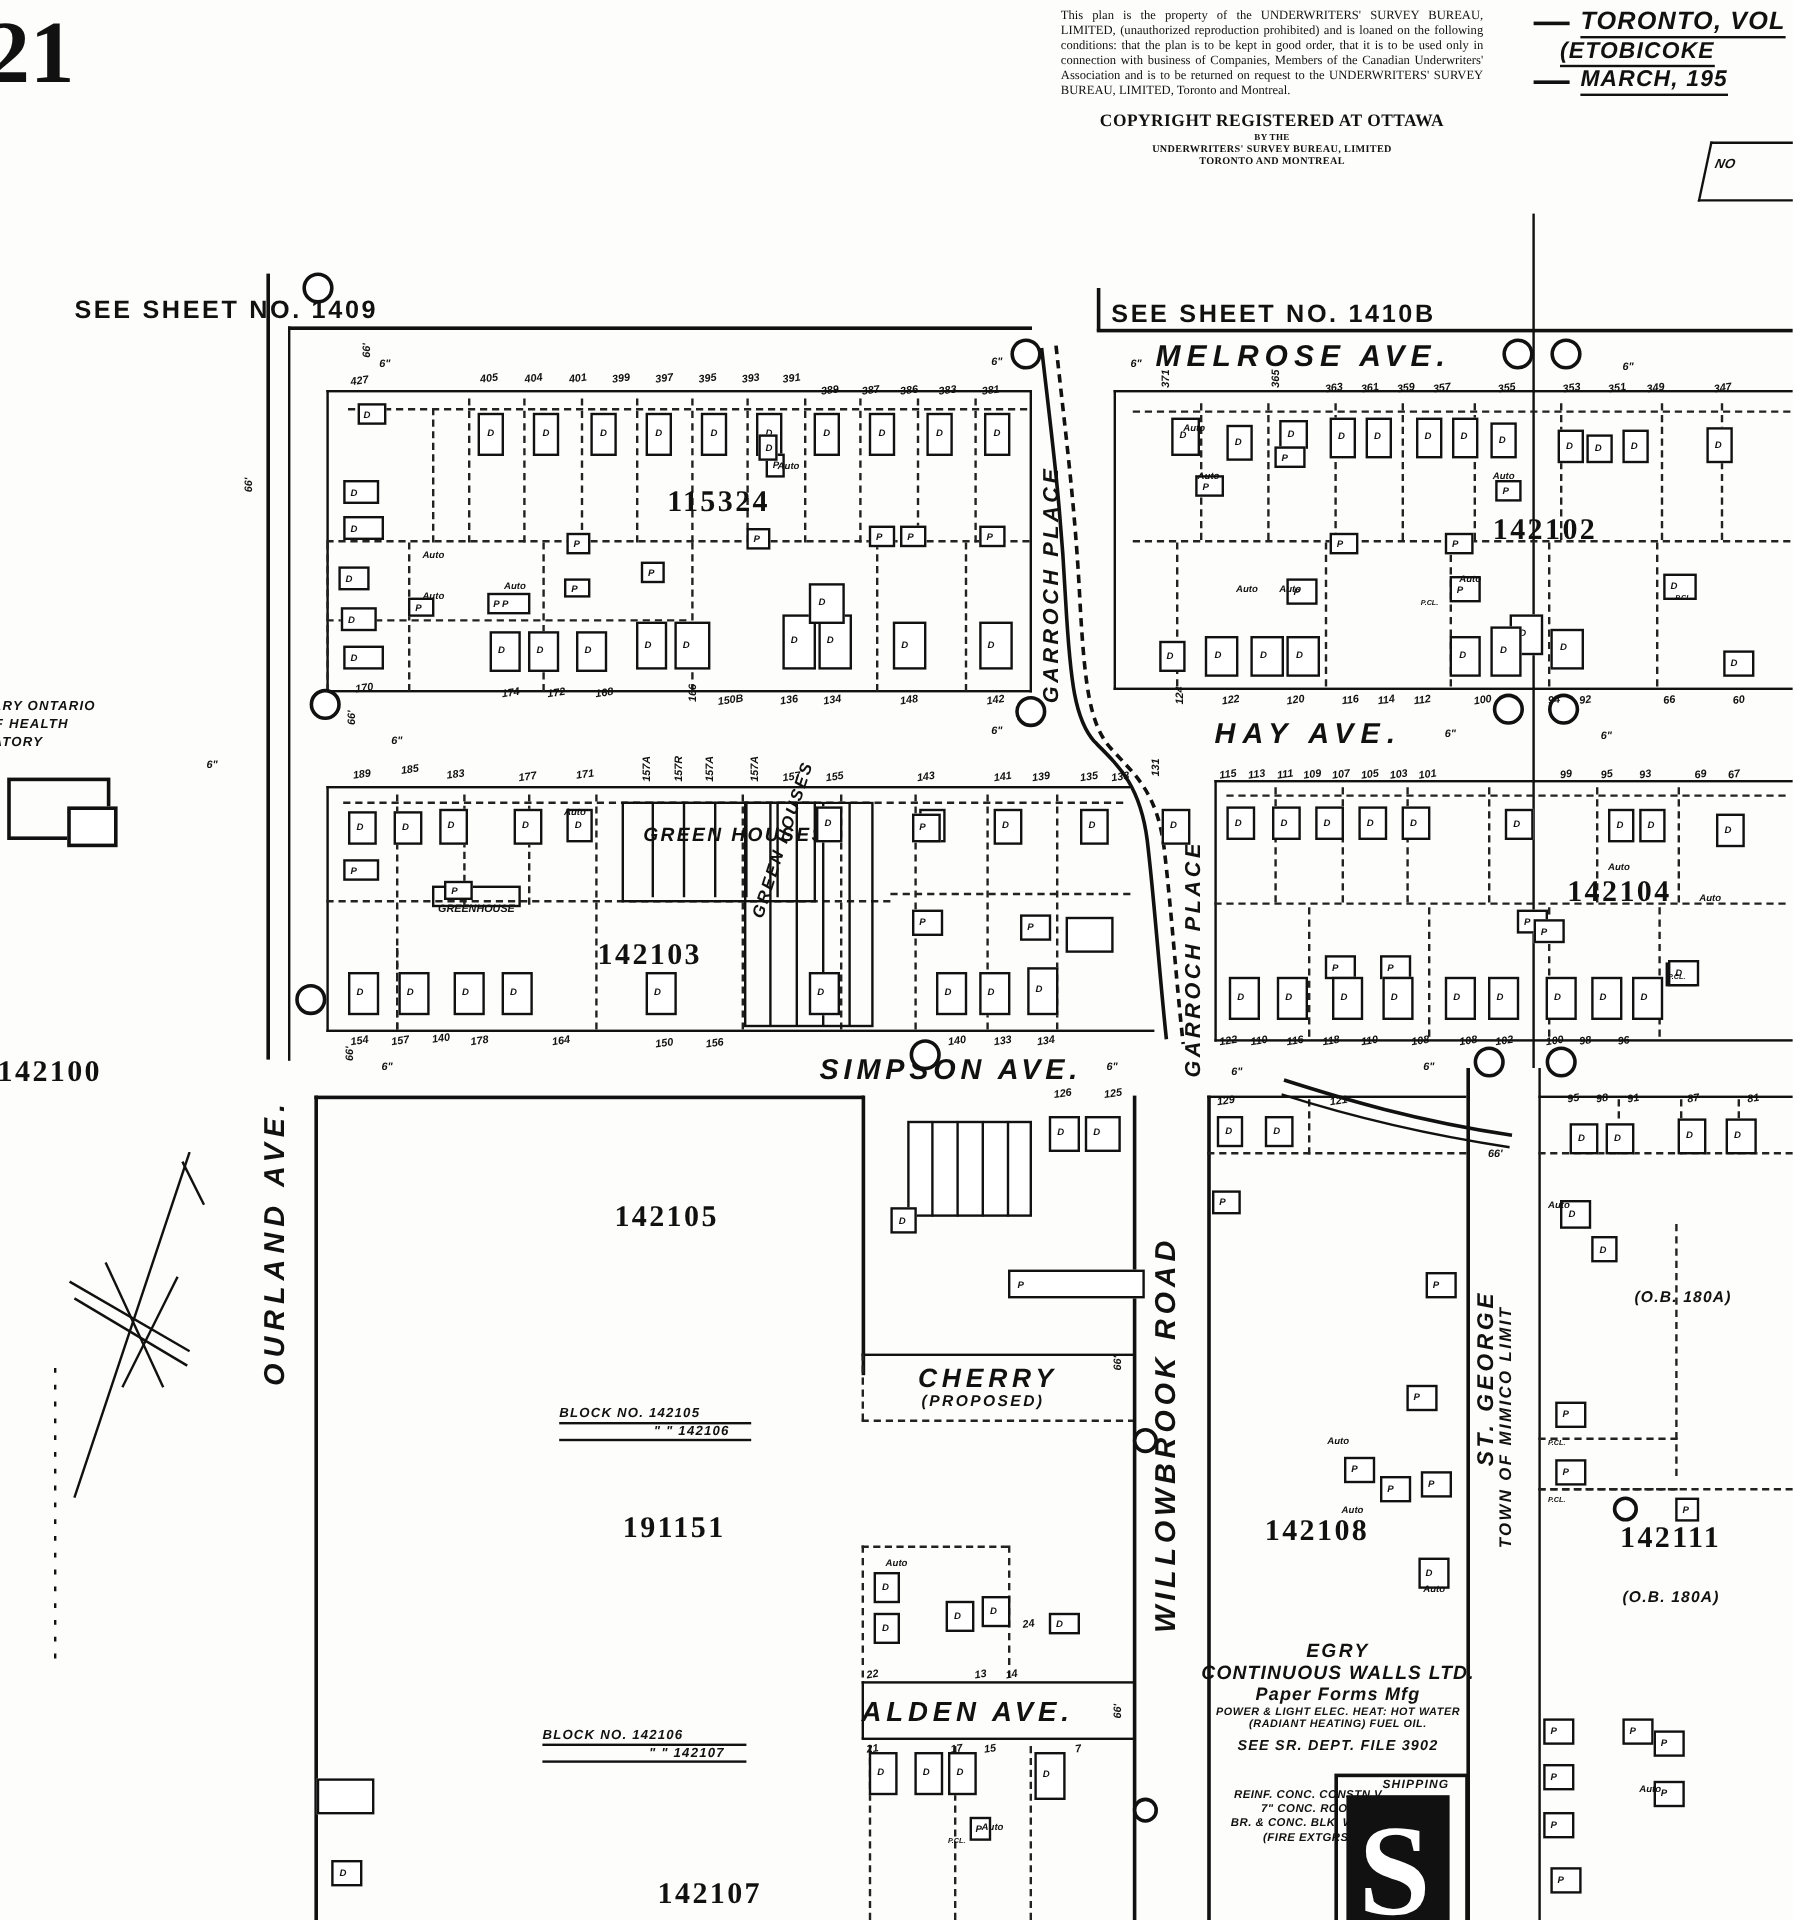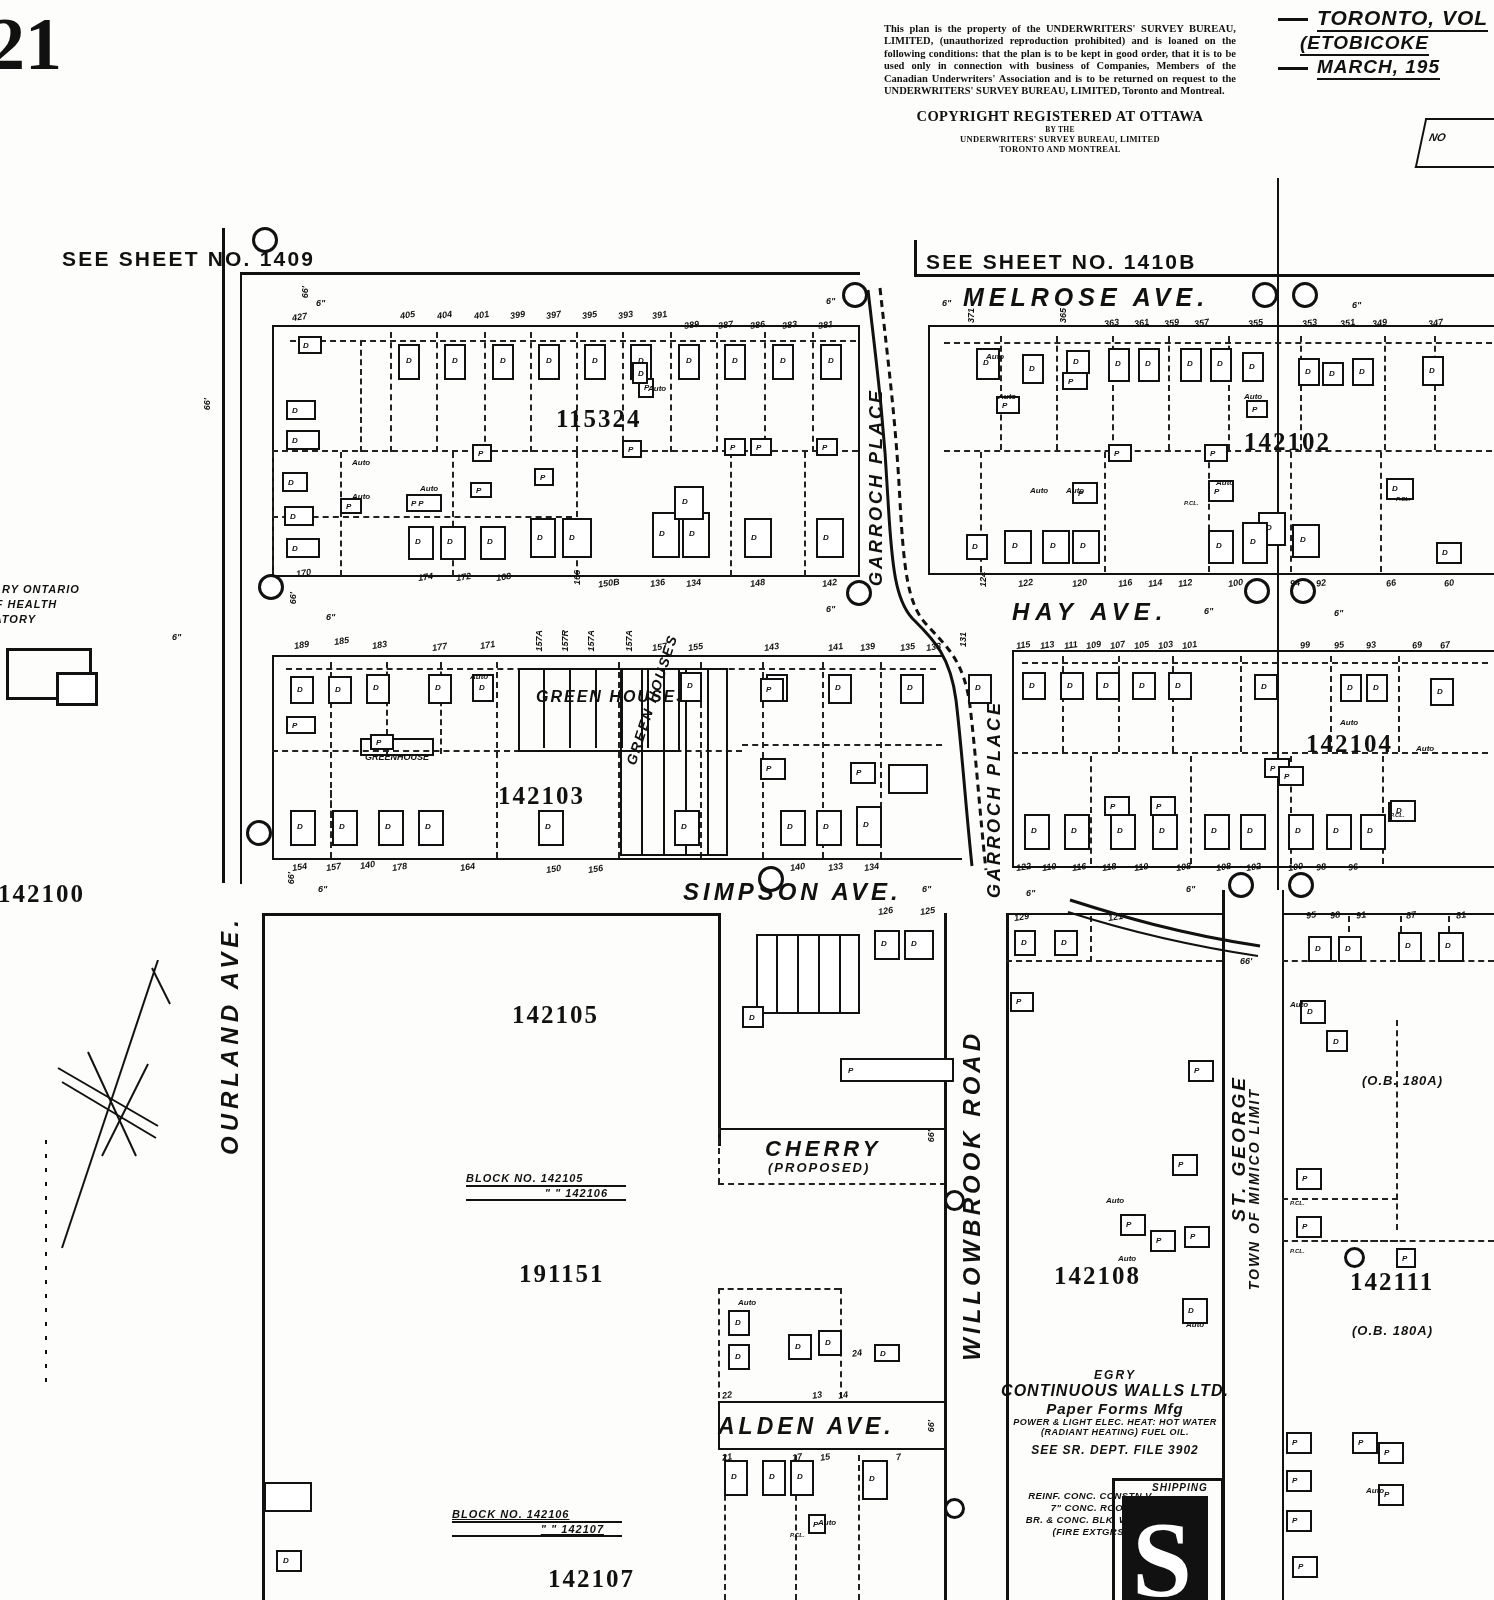--- a/index.html
+++ b/index.html
@@ -18,21 +18,21 @@
   .hln{height:2px;}
   .vln{width:2px;}
   .dash-h{position:absolute;height:0;border-top:2px dashed #222;}
   .dash-v{position:absolute;width:0;border-left:2px dashed #222;}
 
   
   #pageno{left:-12px;top:2px;font-family:"Liberation Serif",serif;font-size:74px;font-weight:700;}
 
   
   #notice{left:884px;top:8px;width:352px;}
-  #notice .body{font-family:"Liberation Serif",serif;font-size:10.5px;line-height:12.4px;text-align:justify;font-weight:700;margin-top:15px;}
+  #notice .body{font-family:"Liberation Serif",serif;font-size:10.5px;line-height:12.4px;text-align:justify;font-weight:400;}
   #notice .cr{font-family:"Liberation Serif",serif;font-size:14.5px;font-weight:700;text-align:center;margin-top:11px;letter-spacing:.4px;}
   #notice .by{font-family:"Liberation Serif",serif;font-size:7.5px;font-weight:700;text-align:center;letter-spacing:.3px;}
   #notice .usb{font-family:"Liberation Serif",serif;font-size:8.5px;font-weight:700;text-align:center;letter-spacing:.3px;}
 
   
   #title{left:1278px;top:6px;width:230px;}
   #title .row{display:flex;align-items:center;white-space:nowrap;}
   #title .bar{display:inline-block;width:30px;height:3px;background:#111;margin-right:9px;}
   #title .t{font-family:"Liberation Sans",sans-serif;font-style:italic;font-weight:700;font-size:21px;
             letter-spacing:1px;border-bottom:2px solid #111;}
@@ -73,38 +73,38 @@
   #b105{left:512px;top:1001px;}
   #b106{left:519px;top:1260px;}
   #b107{left:548px;top:1565px;}
   #b108{left:1054px;top:1262px;}
   #b111{left:1350px;top:1268px;}
   #b100{left:-2px;top:880px;}
 
   
   .blocknote{font-size:11px;font-weight:700;letter-spacing:1px;font-style:italic;}
   #bn1{left:466px;top:1172px;width:160px;}
-  #bn2{left:452px;top:1508px;width:170px;text-decoration:underline;}
+  #bn2{left:452px;top:1440px;width:170px;}
   .blocknote .l1{border-bottom:2px solid #111;padding-bottom:1px;}
   .blocknote .l2{text-align:right;border-bottom:2px solid #111;padding-right:18px;}
 
   
   .obnote{font-size:13px;font-weight:700;font-style:italic;letter-spacing:1px;}
   #ob1{left:1362px;top:1073px;}
   #ob2{left:1352px;top:1323px;}
 
   
   #gh1{left:536px;top:688px;font-size:16px;font-weight:700;font-style:italic;letter-spacing:2px;line-height:18px;}
   #gh2{left:623px;top:762px;font-size:14px;font-weight:700;font-style:italic;letter-spacing:2px;
        transform:rotate(-72deg);transform-origin:left top;white-space:nowrap;}
   #gh3{left:365px;top:752px;font-size:9px;font-weight:700;font-style:italic;}
 
   
   #egry{left:1000px;top:1368px;width:230px;text-align:center;font-weight:700;font-style:italic;}
-  #egry .l1{font-size:12px;letter-spacing:2px;}
+  #egry .l1{font-size:16px;letter-spacing:2px;}
   #egry .l2{font-size:16px;letter-spacing:1px;}
   #egry .l3{font-size:15px;letter-spacing:1px;}
   #egry .l4{font-size:9px;letter-spacing:.5px;}
   #egry .l5{font-size:9px;letter-spacing:.5px;}
   #egry .l6{font-size:12px;letter-spacing:1px;margin-top:6px;}
   #conc{left:1000px;top:1490px;width:180px;text-align:center;font-weight:700;font-style:italic;font-size:9.5px;line-height:12px;letter-spacing:.4px;}
   #bigS{left:1120px;top:1505px;font-family:"Liberation Serif",serif;font-size:108px;font-weight:700;color:#fff;}
   #Sblock{left:1112px;top:1490px;width:100px;height:110px;background:#111;}
   #shipping{left:1152px;top:1482px;font-size:10px;font-weight:700;font-style:italic;letter-spacing:1px;}
 

